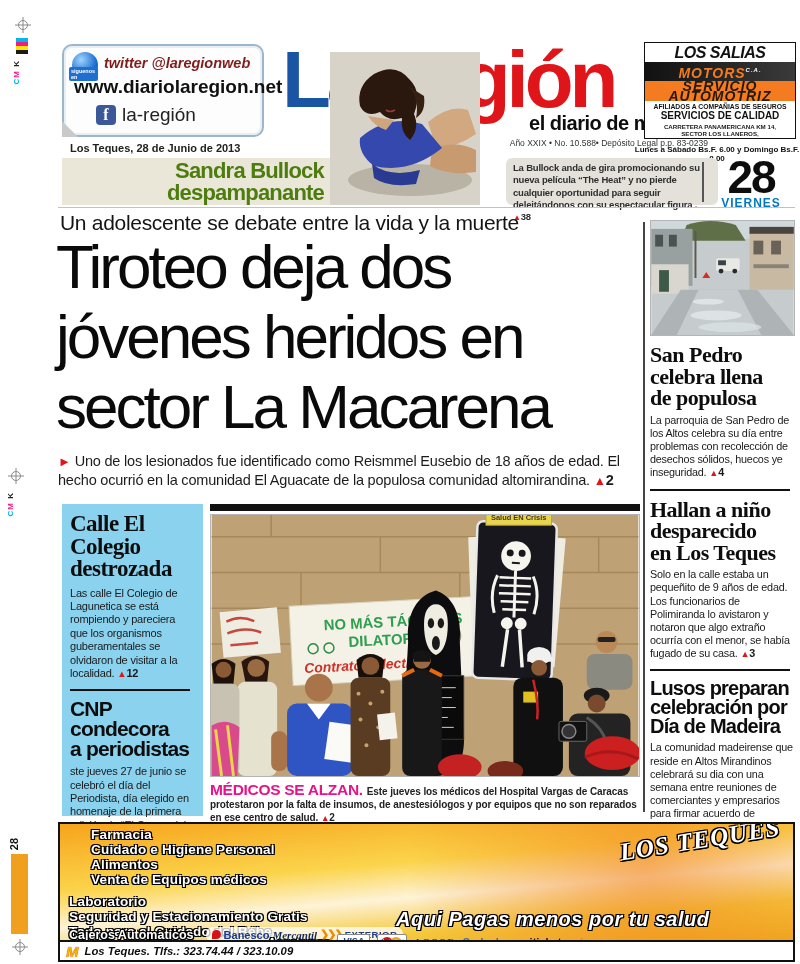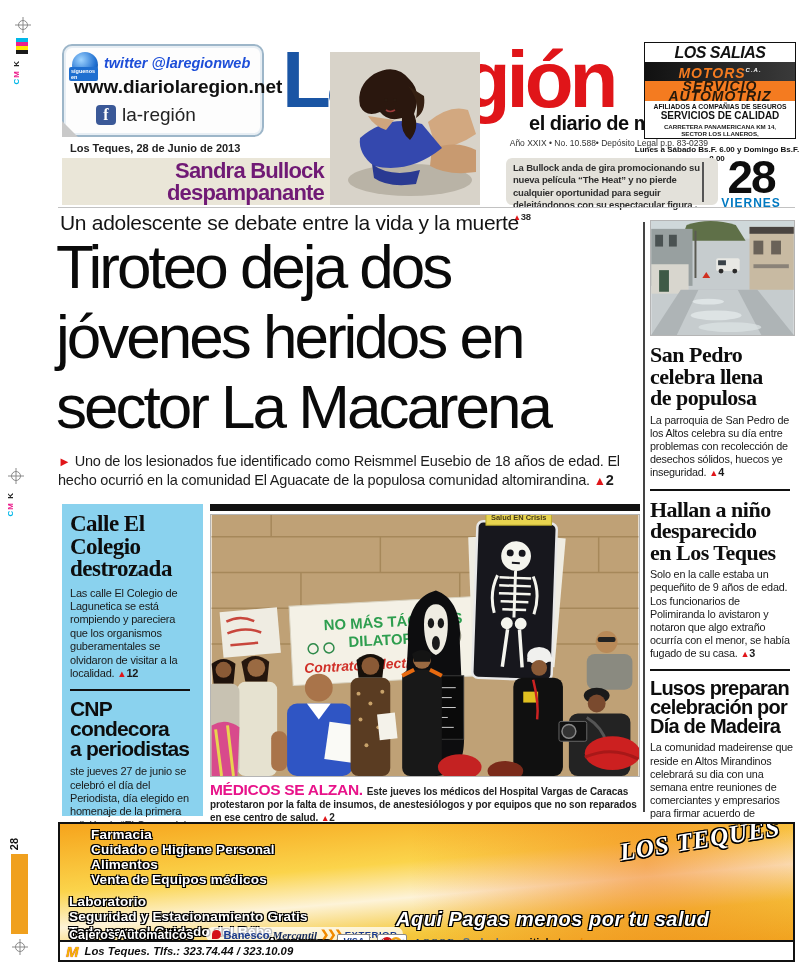--- a/index.html
+++ b/index.html
@@ -25,21 +25,21 @@
   
   .badge { left:62px; top:44px; width:202px; height:93px; border:2px solid #9db6c9;
            border-radius:10px; background:#fdfdfd; box-shadow:0 0 0 2px #e7eef4 inset; }
   .badge-curl { position:absolute; left:-2px; bottom:-2px; width:0; height:0;
                 border-left:16px solid #c9c9c9; border-top:16px solid transparent; }
   .globe { position:absolute; left:8px; top:6px; width:26px; height:26px; border-radius:50%;
            background:radial-gradient(circle at 35% 30%, #9fd4ff, #1f6fd0 60%, #0b3f8c); }
   .globe span { position:absolute; left:-3px; bottom:-3px; background:#1f6fd0; color:#fff;
                 font-size:5.5px; font-weight:bold; padding:1px 2px; border-radius:2px; }
   .tw-line { position:absolute; left:40px; top:9px; font-style:italic; font-weight:bold;
-             font-size:14.5px; color:#1d4ed8; }
+             font-size:14.5px; color:#7f1d1d; }
   .web-line { position:absolute; left:10px; top:30px; font-size:19px; font-weight:bold; color:#101010; }
   .fb-row { position:absolute; left:32px; top:58px; display:flex; align-items:center; gap:6px; }
   .fb-sq { width:20px; height:20px; background:#3b5998; color:#fff; border-radius:4px;
            font-weight:bold; font-size:16px; text-align:center; line-height:20px; font-family:"Liberation Serif",serif; }
   .fb-label { font-size:19px; color:#222; }
   .date-line { left:70px; top:142px; font-size:11px; font-weight:bold; color:#222; }
 
   .logo { left:282px; top:40px; font-weight:bold; font-size:80px; line-height:1;
           letter-spacing:-4px; white-space:nowrap; }
   .logo .la { color:#1a55a4; }
@@ -62,21 +62,21 @@
                font-size:14px; line-height:10px; letter-spacing:1px; }
   .topad .l4 { font-size:6.8px; font-weight:bold; margin-top:2px; }
   .topad .l5 { font-size:10px; font-weight:bold; }
   .topad .addr { font-size:6.2px; font-weight:bold; line-height:1.25; margin-top:2px; color:#222; }
   .topad .phone { font-size:6.2px; font-weight:bold; color:#222; }
   .price-line { left:634px; top:145px; width:166px; text-align:center; font-size:8px; font-weight:bold; }
 
   
   .beige-box { left:62px; top:158px; width:268px; height:47px; background:#eae6d8; }
   .beige-box .h { text-align:right; padding-right:6px; font-size:22px; font-weight:bold;
-                  line-height:22px; letter-spacing:-0.8px; color:#701a75; padding-top:2px; }
+                  line-height:22px; letter-spacing:-0.8px; color:#4d7c0f; padding-top:2px; }
   .gray-box { left:478px; top:158px; width:212px; height:47px; background:#e3e1da; border-radius:6px;
               padding:4px 7px; font-size:9.5px; line-height:1.3; color:#2e2e2e; font-weight:bold; letter-spacing:-0.2px;margin-left:28px; }
   .day-divider { left:702px; top:162px; width:2px; height:40px; background:#555; }
   .day-num { left:706px; top:150px; width:90px; text-align:center; font-size:46px;
              font-weight:bold; letter-spacing:-2px; color:#0d0d0d; }
   .day-name { left:706px; top:196px; width:90px; text-align:center; font-size:12px;
               font-weight:bold; color:#0079c1; letter-spacing:1px; }
 
   .rule1 { left:58px; top:207px; width:737px; height:1px; background:#c2c2c2; }
   .kicker { left:60px; top:211px; font-size:21px; color:#141414; letter-spacing:-0.3px; }

